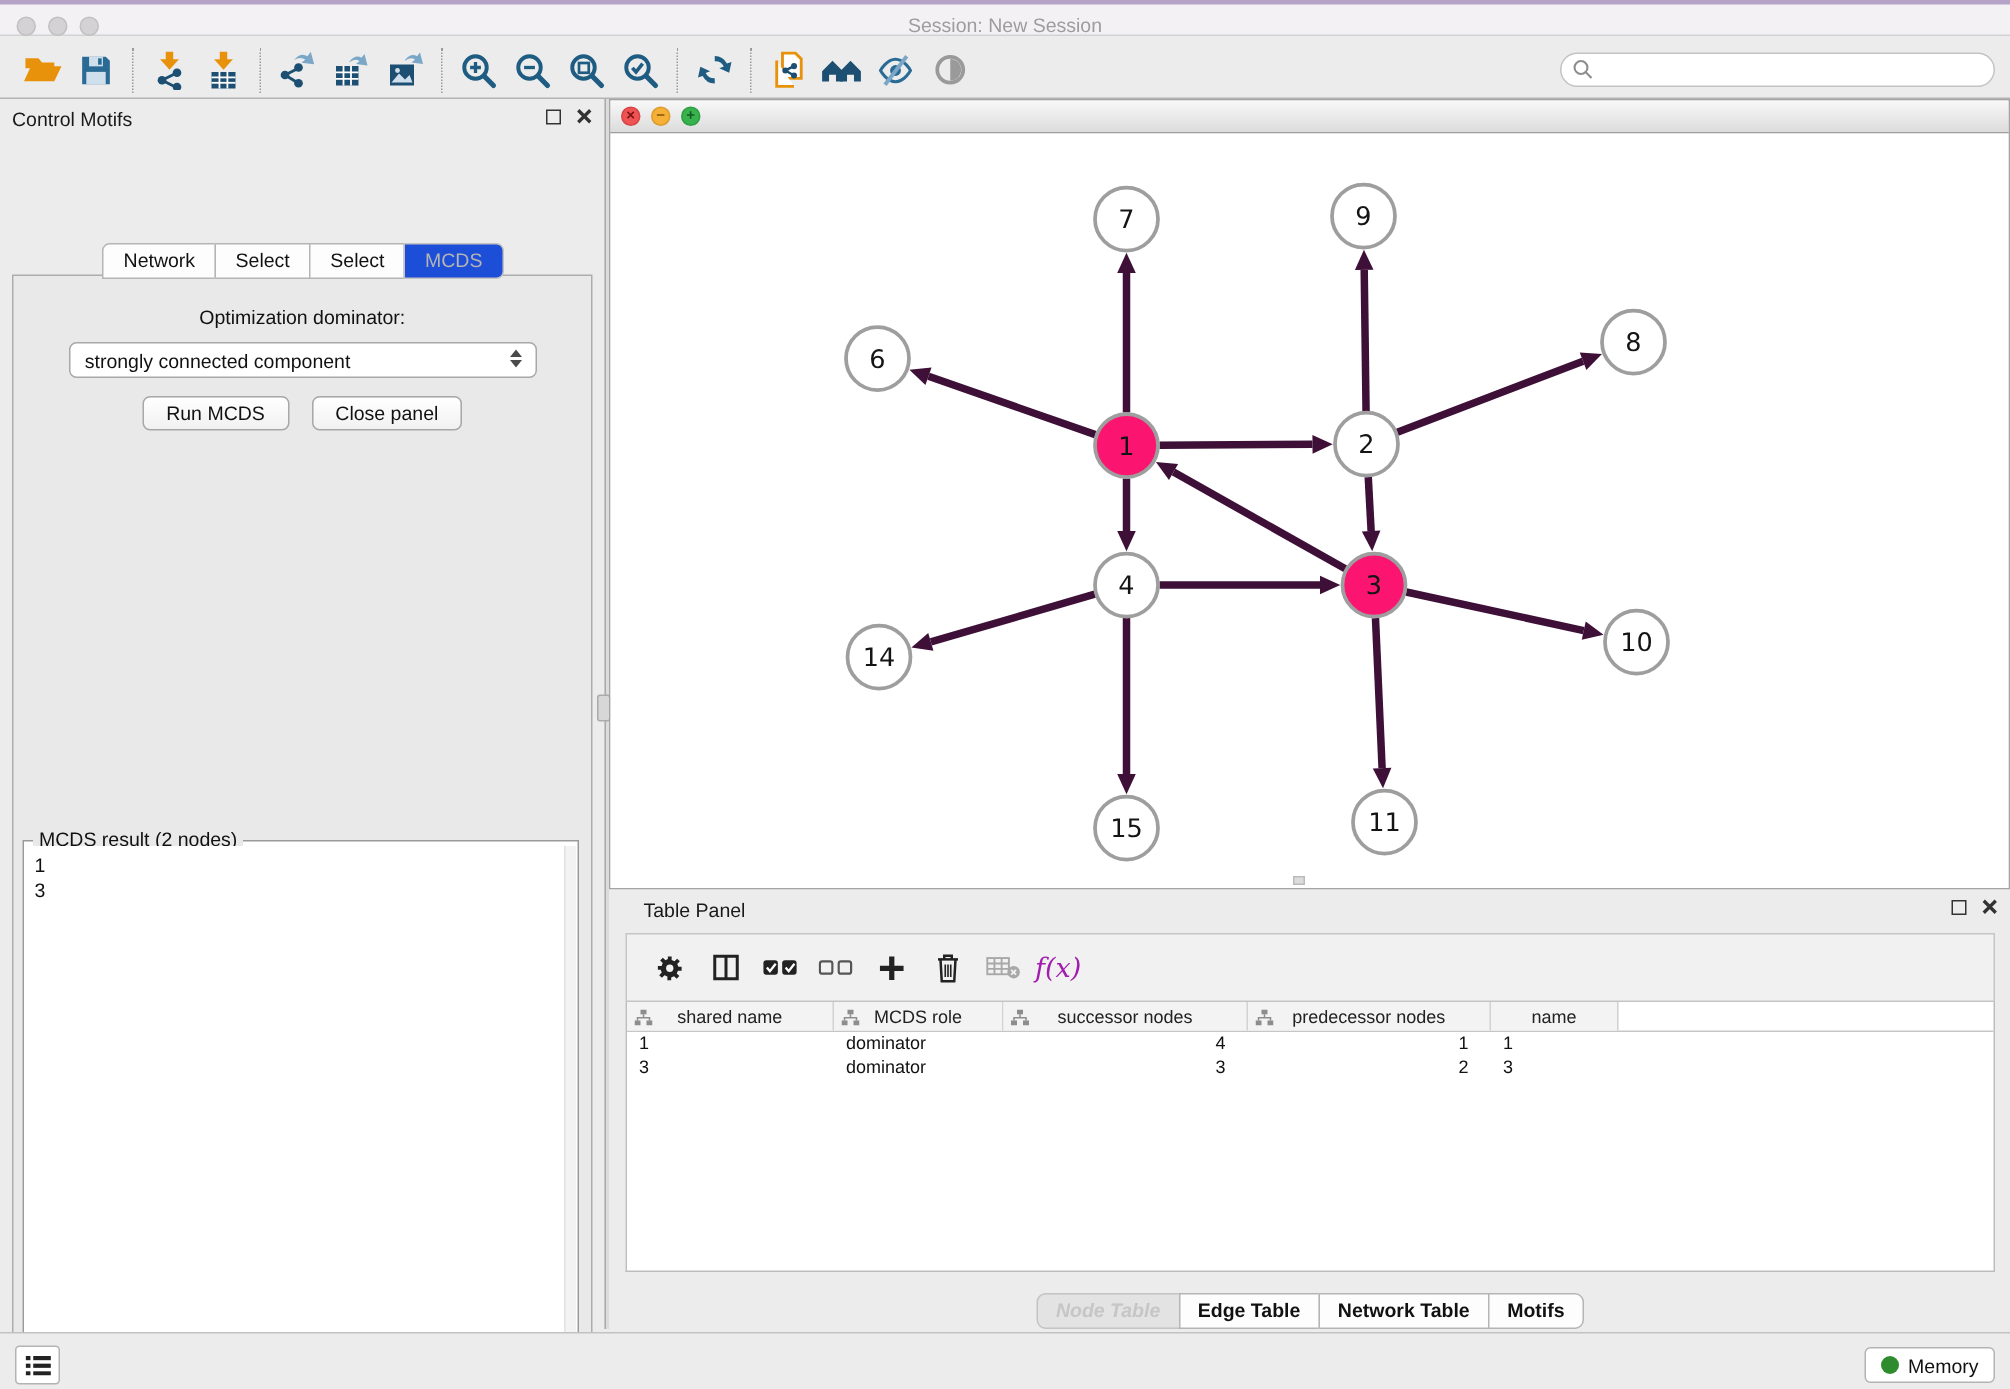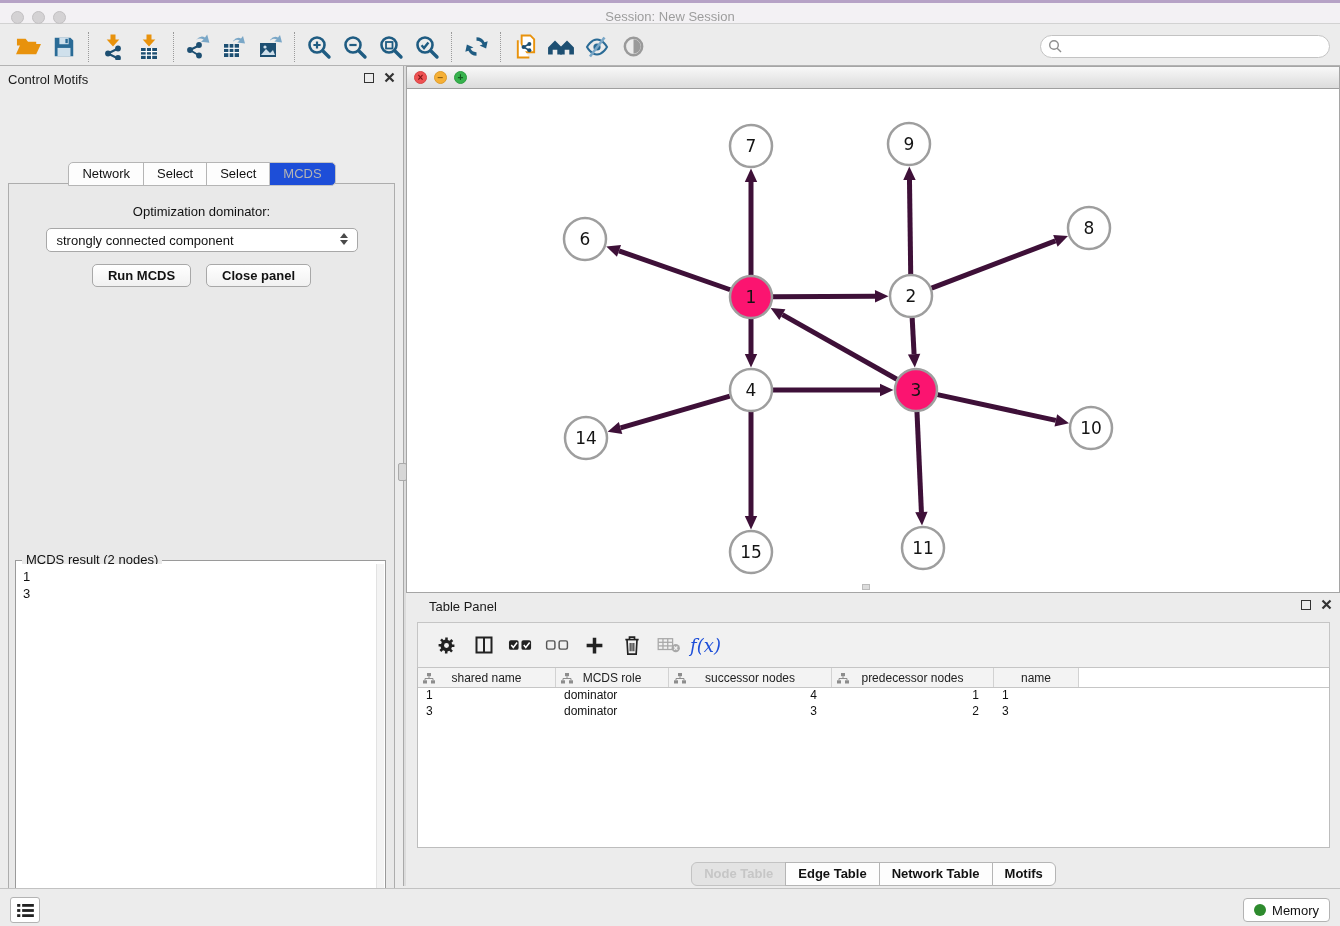--- a/index.html
+++ b/index.html
@@ -42,21 +42,21 @@
   .dropdown{ position:relative; margin:9px auto 0 auto; width:312px; height:24px; background:#fff;
     border:1px solid #a8a8a8; border-radius:5px; font-size:13px; color:#111;
     display:flex; align-items:center; padding-left:10px; cursor:default;}
   .dd-arrows{ position:absolute; right:9px; top:4px; display:flex; flex-direction:column; gap:2px;}
   .dd-arrows i{ display:block; width:0; height:0; border-left:4px solid transparent; border-right:4px solid transparent;}
   .dd-arrows i.up{ border-bottom:5px solid #4a4a4a;}
   .dd-arrows i.down{ border-top:5px solid #4a4a4a;}
   .btn-row{ display:flex; justify-content:center; gap:15px; margin-top:12px;}
   .mac-btn{ height:23px; padding:0 15px; background:linear-gradient(#ffffff,#f1f1f1);
     border:1px solid #a8a8a8; border-radius:5px; font-size:13px; color:#111;
-    font-family:"Liberation Sans",sans-serif; cursor:default;font-weight:bold;}
+    font-family:"Liberation Sans",sans-serif; cursor:default;}
   .result-group{ position:absolute; left:6px; top:376px; width:371px; height:380px;
     border:1px solid #9a9a9a; background:#fff;}
   .result-legend{ position:absolute; left:6px; top:-9px; background:#e9e9e9; padding:0 4px;
     font-size:13px; color:#111;}
   .result-text{ position:absolute; left:1px; top:3px; right:9px; bottom:1px; background:#fff;
     font-family:"Liberation Sans",sans-serif; font-size:13px; line-height:17px; color:#111;
     padding:4px 6px; white-space:pre; overflow:hidden;}
   .result-scroll{ position:absolute; right:1px; top:3px; bottom:1px; width:8px; background:#f3f3f3; border-left:1px solid #e2e2e2;}
   
   .v-splitter{ position:absolute; left:403px; top:66px; width:3px; height:820px; background:#dcdcdc; border-left:1px solid #a9a9a9;}
@@ -71,36 +71,36 @@
   .tl-min{ background:#f6b036; color:#8a5d10; border:1px solid #dd9c2c;}
   .tl-max{ background:#37b24d; color:#135c20; border:1px solid #2d9e42;}
   .net-title{ position:absolute; left:0; right:0; top:3px; text-align:center; font-size:13px; font-weight:600; color:#222;margin-top:33px;}
   .net-canvas{ position:relative; width:100%; height:503px; background:#fff;}
   .net-grip{ position:absolute; left:455px; bottom:2px; width:8px; height:6px; background:#dcdcdc; border:1px solid #bbb;}
   
   .table-panel{ position:absolute; left:406px; top:593px; width:934px; height:295px; background:#ececec;}
   .tp-toolbar{ position:absolute; left:11px; top:29px; width:913px; height:46px; background:#f1f1f1;
     border:1px solid #c5c5c5; display:flex; align-items:center; padding:0 10px; gap:0;}
   .tp-btn{ width:37px; height:36px; display:flex; align-items:center; justify-content:center; cursor:default;}
-  .fx-label{ font-family:"DejaVu Serif",serif; font-style:italic; font-size:18px; color:#1d4ed8;}
+  .fx-label{ font-family:"DejaVu Serif",serif; font-style:italic; font-size:18px; color:#a21caf;}
   .tp-table{ position:absolute; left:11px; top:75px; width:913px; height:180px; background:#fff; border:1px solid #bdbdbd; border-top:none; overflow:hidden;}
   .th-row{ display:flex; height:20px; border-bottom:1px solid #c6c6c6;}
   .th{ background:#f3f3f3; border-right:1px solid #d2d2d2; display:flex; align-items:center;
     justify-content:center; gap:6px; font-size:12px; color:#222; position:relative;}
   .th svg{ position:absolute; left:5px; top:5px;}
   .td-row{ display:flex; height:16px; font-size:12px; color:#111;}
   .td{ overflow:hidden; white-space:nowrap;}
   .td.left{ padding-left:8px; text-align:left;}
   .td.right{ padding-right:15px; text-align:right;}
   .tp-tabs{ position:absolute; left:0; right:0; top:269px; text-align:center;}
   .tp-tab{ display:inline-block; padding:3px 12px 4px 12px; font-size:13px; font-weight:600; background:#fdfdfd;
     border:1px solid #b5b5b5; margin-right:-1px; color:#111; cursor:default;}
   .tp-tab:first-child{ border-radius:6px 0 0 6px;}
   .tp-tab:last-child{ border-radius:0 6px 6px 0;}
-  .tp-tab.active{ background:#e3e3e3; color:#c6c6c6; border-color:#c3c3c3;}
+  .tp-tab.active{ background:#e3e3e3; color:#c6c6c6; border-color:#c3c3c3;font-style:italic;}
   
   .statusbar{ position:absolute; left:0; top:888px; width:1340px; height:38px; background:#ececec; border-top:1px solid #c2c2c2;}
   .list-btn{ position:absolute; left:10px; top:8px; width:30px; height:26px; background:#fff;
     border:1px solid #b3b3b3; border-radius:3px; display:flex; align-items:center; justify-content:center;}
   .memory-btn{ position:absolute; right:10px; top:9px; height:24px; background:#fff; border:1px solid #b3b3b3;
     border-radius:4px; display:flex; align-items:center; gap:6px; padding:0 10px; font-size:13px; color:#111;}
   .mem-dot{ width:12px; height:12px; border-radius:50%; background:#2e8b2e; display:block;}
   svg{ display:block; }
 </style>
 </head>

